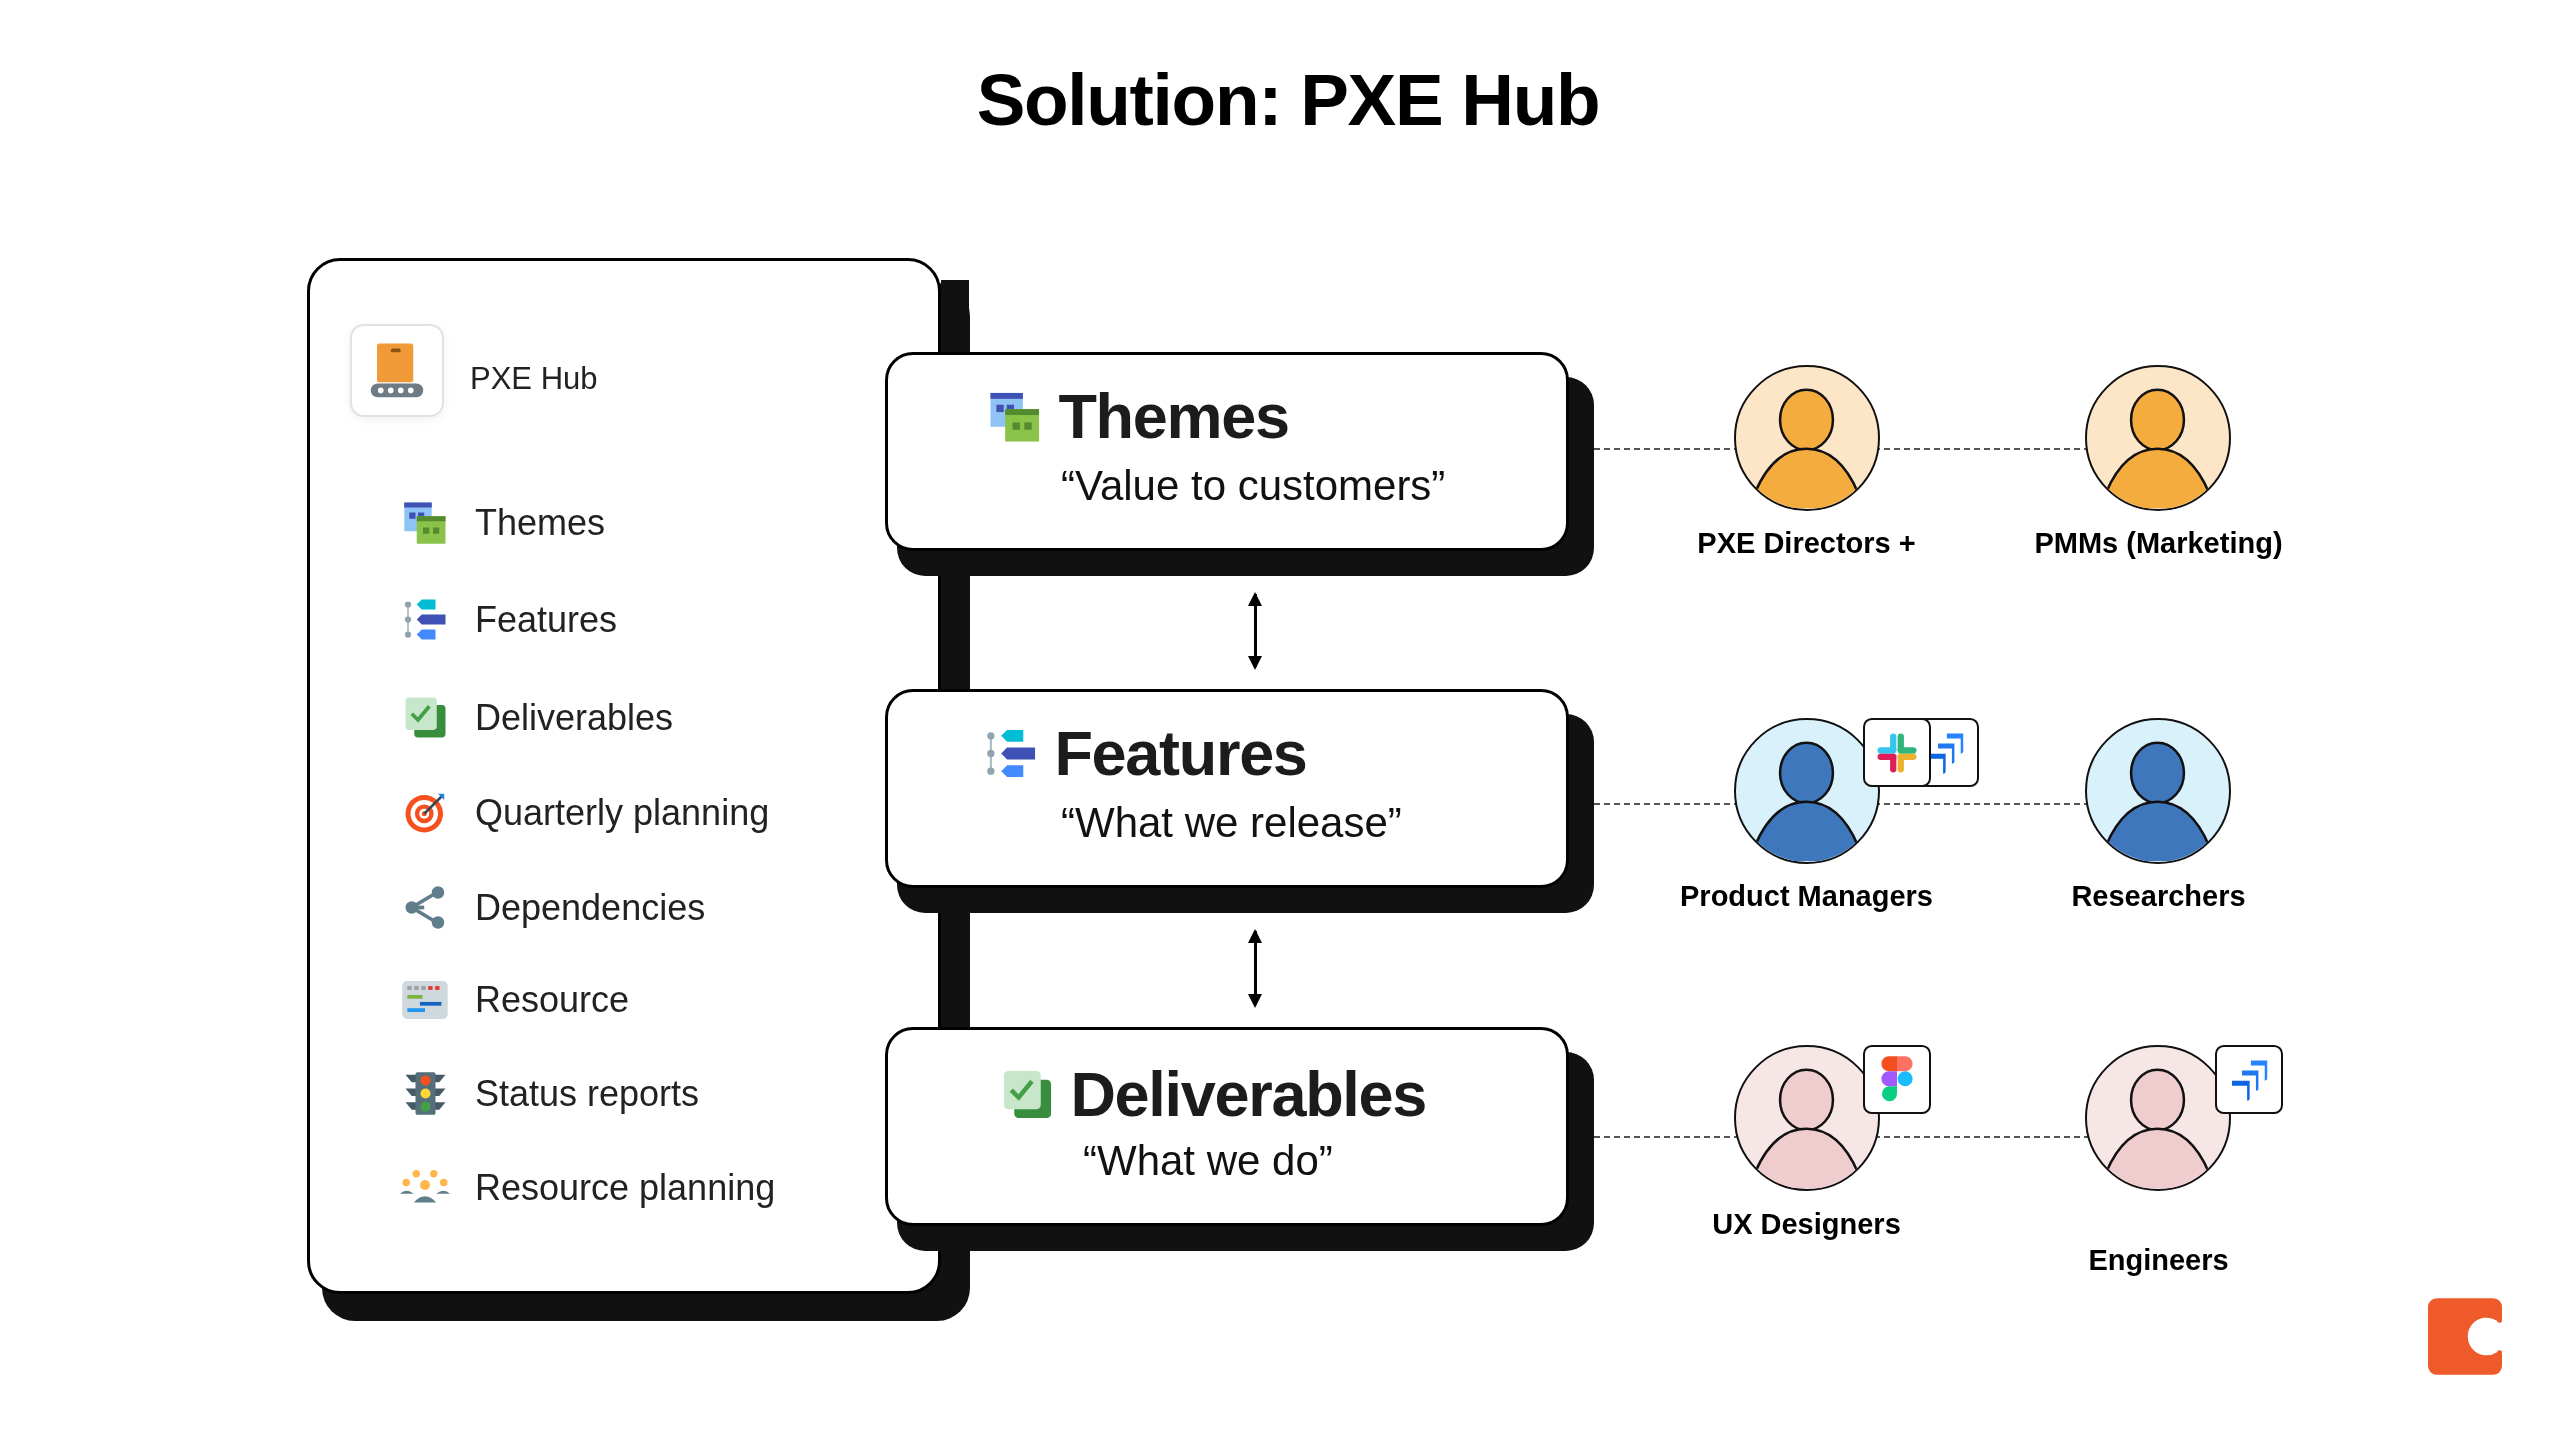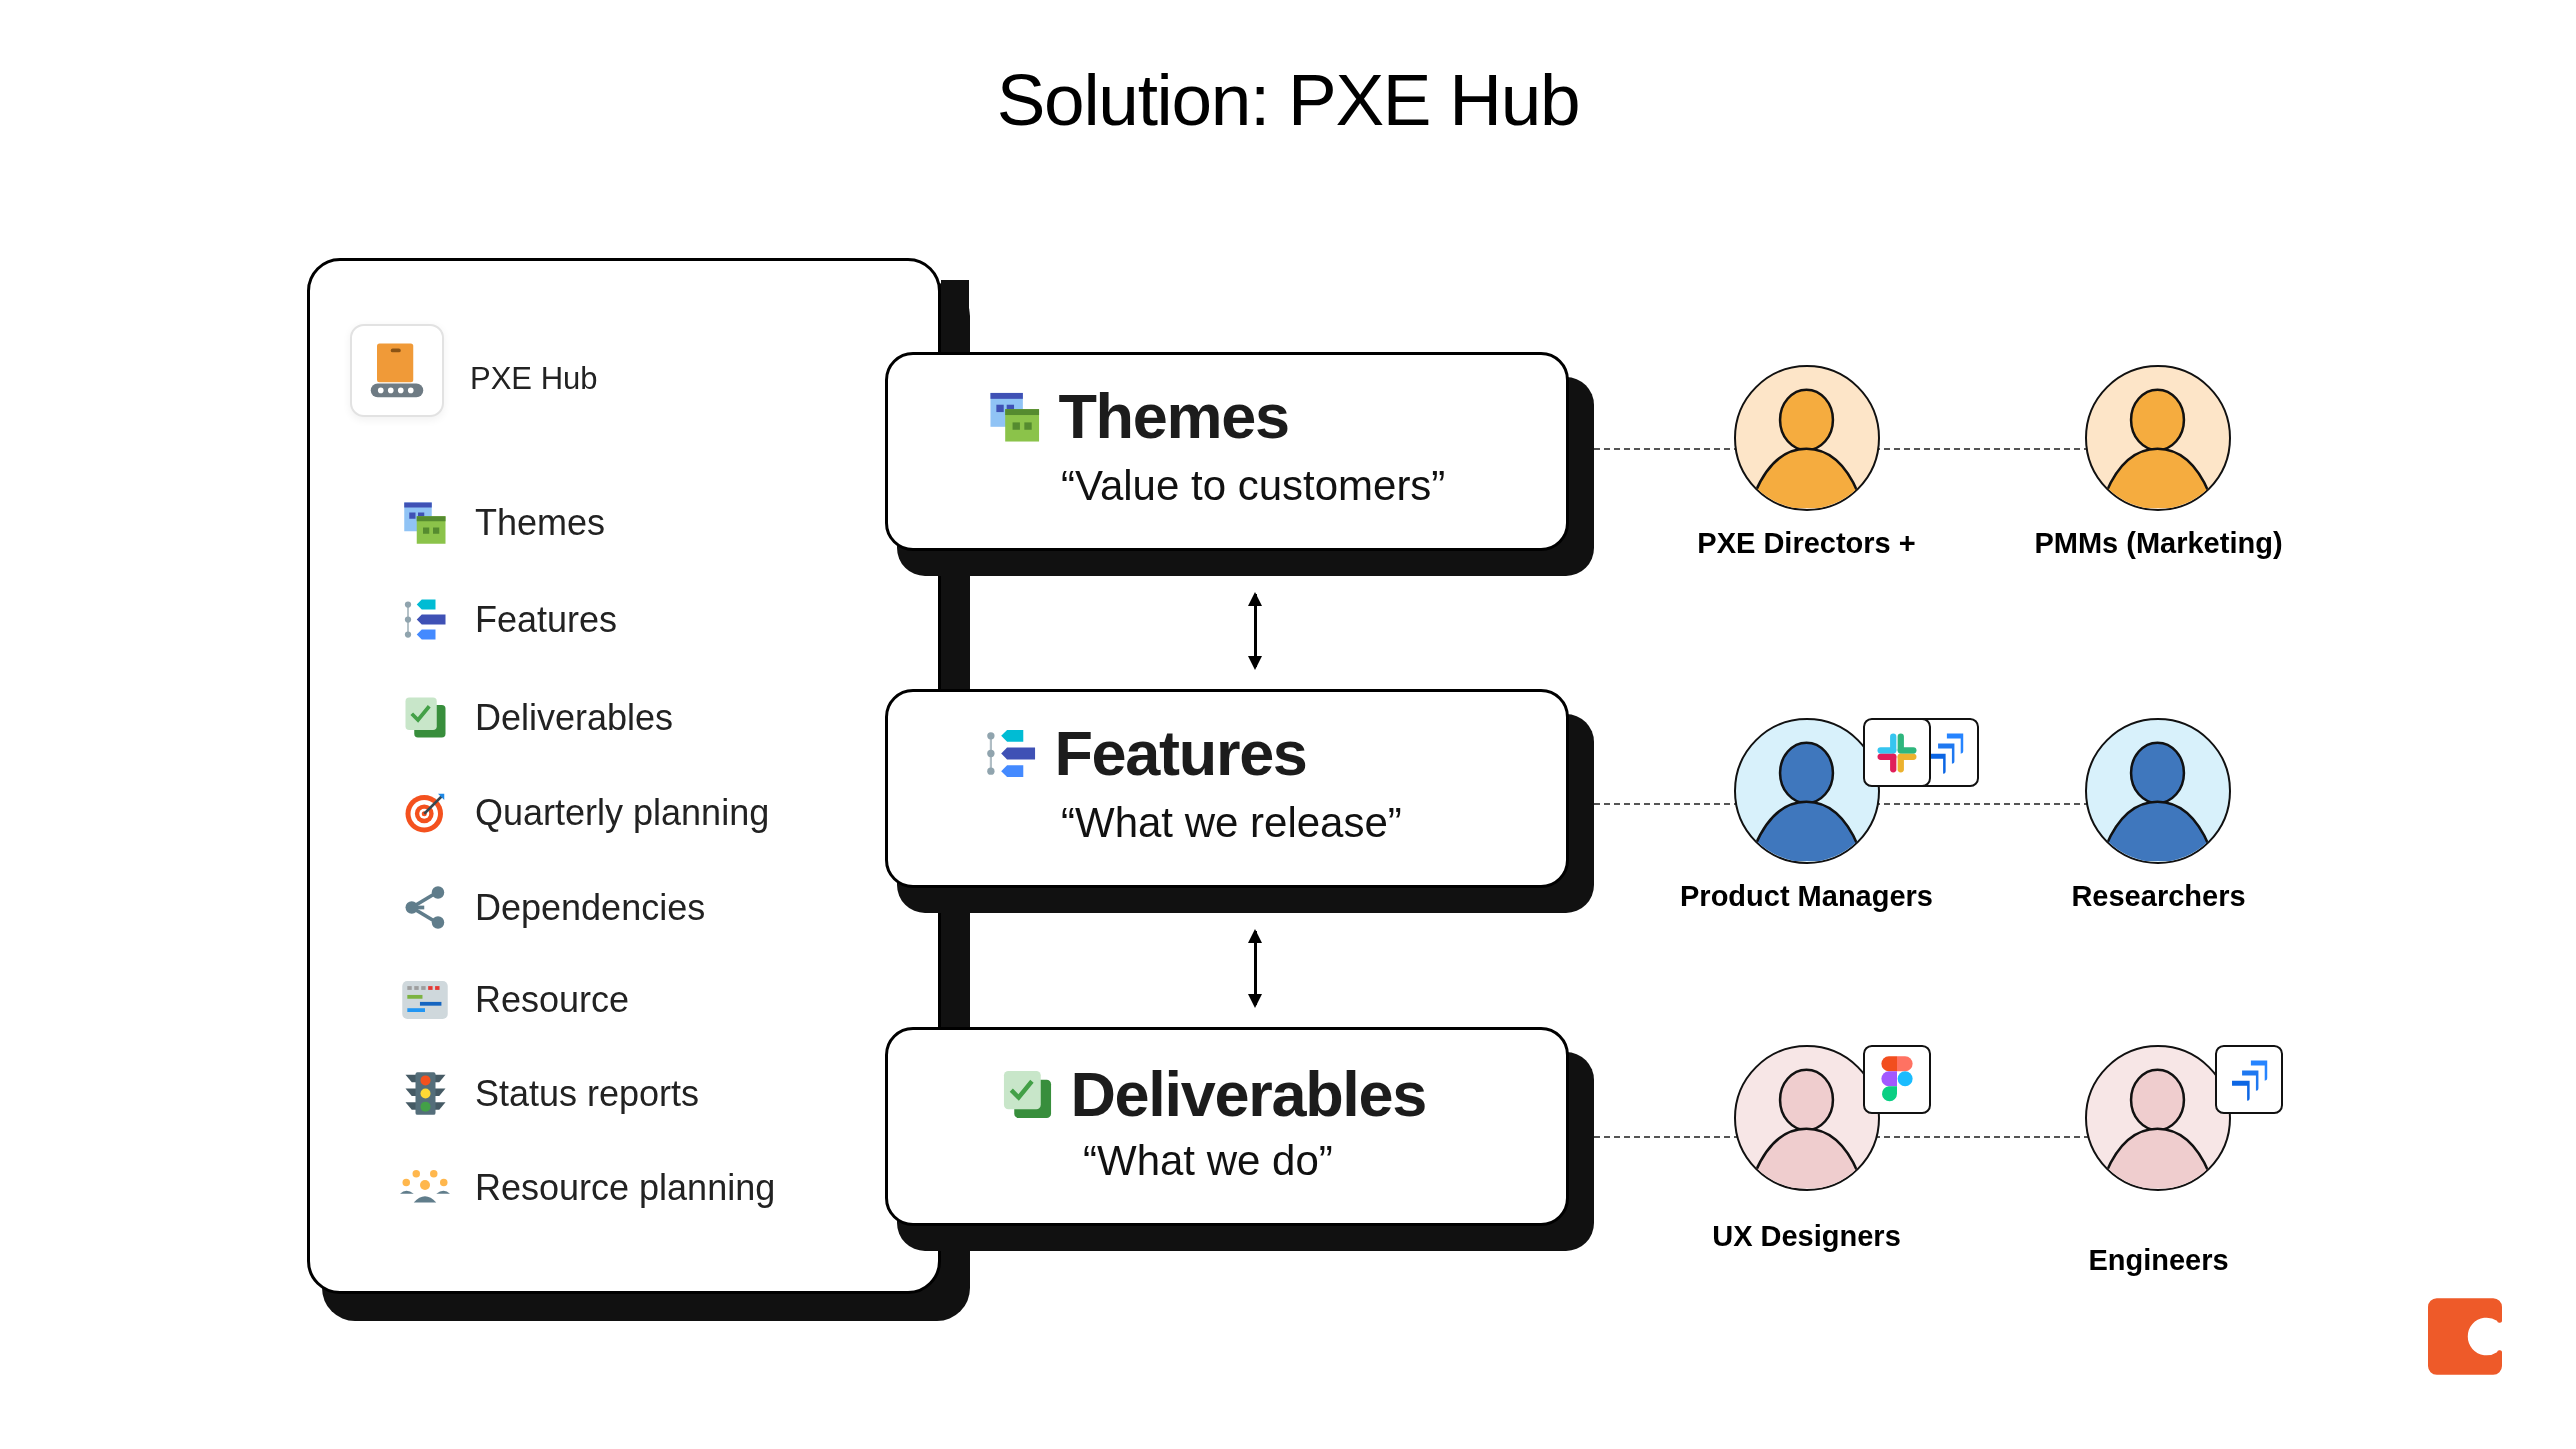--- a/index.html
+++ b/index.html
@@ -1,18 +1,18 @@
 <!DOCTYPE html>
 <html style="font-size:10px"><head>
 <meta charset="utf-8">
 <style>
   html, body { margin:0; padding:0; background:#ffffff; }
   body { width:2576px; height:1450px; position:relative; overflow:hidden; font-family:"Liberation Sans", sans-serif; color:#1a1a1a; }
   .abs { position:absolute; }
-  #title { left:0; width:2576px; top:58px; text-align:center; font-size:73px; font-weight:400; letter-spacing:-1.3px; color:#000; }
+  #title { left:0; width:2576px; top:58px; text-align:center; font-size:73px; font-weight:700; letter-spacing:-1.3px; color:#000; }
 
   
   .panel-shadow { left:322px; top:283px; width:648px; height:1038px; background:#111; border-radius:33px; }
   .panel { left:307px; top:258px; width:634px; height:1036px; background:#fff; border:3.1px solid #000; border-radius:33px; box-sizing:border-box; }
   .app-icon { left:350px; top:324px; width:94px; height:93px; border:2.5px solid #e2e2e2; border-radius:14px; box-sizing:border-box; background:#fff; box-shadow:0 2.5px 8.8px rgba(0,0,0,0.06); display:flex; align-items:center; justify-content:center; }
   .app-name { left:470px; top:345px; font-size:31px; font-weight:400; color:#222;margin-top:16px; }
   .nav-item { left:400px; height:57px; display:flex; align-items:center; gap:25px; }
   .nav-item .ico { width:50px; height:50px; display:flex; align-items:center; justify-content:center; }
   .nav-item .lbl { font-size:36px; color:#222; }
 
@@ -264,21 +264,21 @@
     </div>
     <div class="abs person" style="left: 2085px; top: 718px; background: rgb(216, 241, 251);"><svg width="141" height="141" viewBox="0 0 224 224">
         <ellipse cx="112" cy="84" rx="42" ry="48" fill="#3f77bd" stroke="#111" stroke-width="4"></ellipse>
         <path d="M30 200 Q60 130 112 130 Q164 130 194 200 L194 230 L30 230 Z" fill="#3f77bd" stroke="#111" stroke-width="4"></path>
       </svg></div>
     <div class="abs person-label" style="left: 1995px; top: 880px;">Researchers</div>
     <div class="abs person" style="left: 1734px; top: 1045px; background: rgb(247, 230, 230);"><svg width="141" height="141" viewBox="0 0 224 224">
         <ellipse cx="112" cy="84" rx="42" ry="48" fill="#efcdce" stroke="#111" stroke-width="4"></ellipse>
         <path d="M30 200 Q60 130 112 130 Q164 130 194 200 L194 230 L30 230 Z" fill="#efcdce" stroke="#111" stroke-width="4"></path>
       </svg></div>
-    <div class="abs person-label" style="left: 1643px; top: 1208px; margin-top: 12px;">UX Designers</div>
+    <div class="abs person-label" style="left: 1643px; top: 1208px;">UX Designers</div>
     <div class="abs tool-badge" style="left: 1863px; top: 1045px;">
       <svg width="34" height="50" viewBox="0 0 54 80">
         <path d="M27 2 H14 A12 12 0 0 0 14 26 H27 Z" fill="#f24e1e"></path>
         <path d="M27 2 H40 A12 12 0 0 1 40 26 H27 Z" fill="#ff7262"></path>
         <path d="M27 26 H14 A12 12 0 0 0 14 50 H27 Z" fill="#a259ff"></path>
         <circle cx="40" cy="38" r="12" fill="#1abcfe"></circle>
         <path d="M27 50 H14 A12 12 0 1 0 27 62 Z" fill="#0acf83"></path>
       </svg>
     </div>
     <div class="abs person" style="left: 2085px; top: 1045px; background: rgb(247, 230, 230);"><svg width="141" height="141" viewBox="0 0 224 224">

